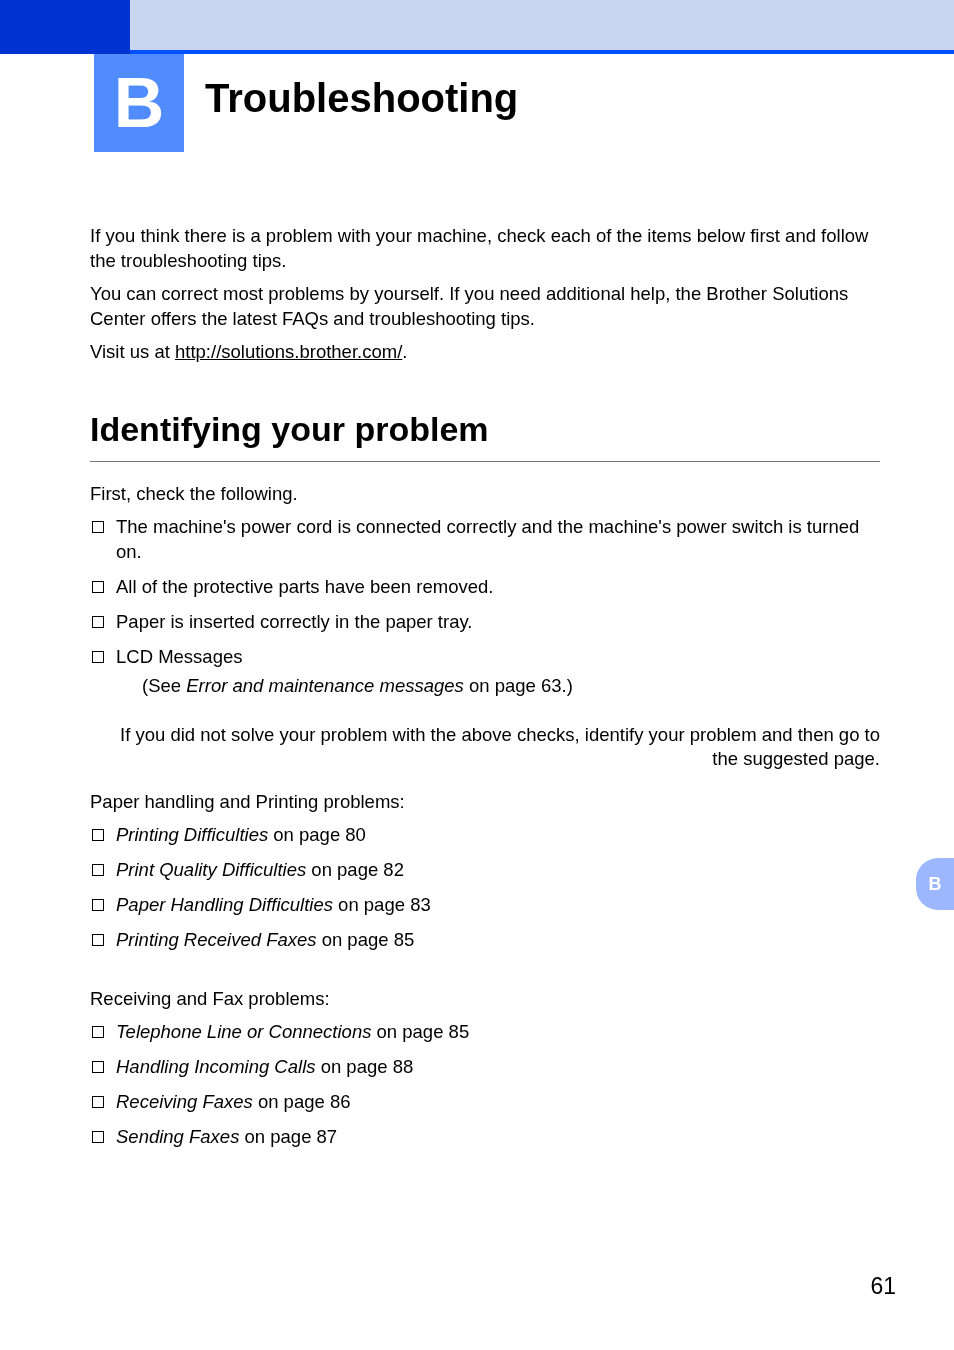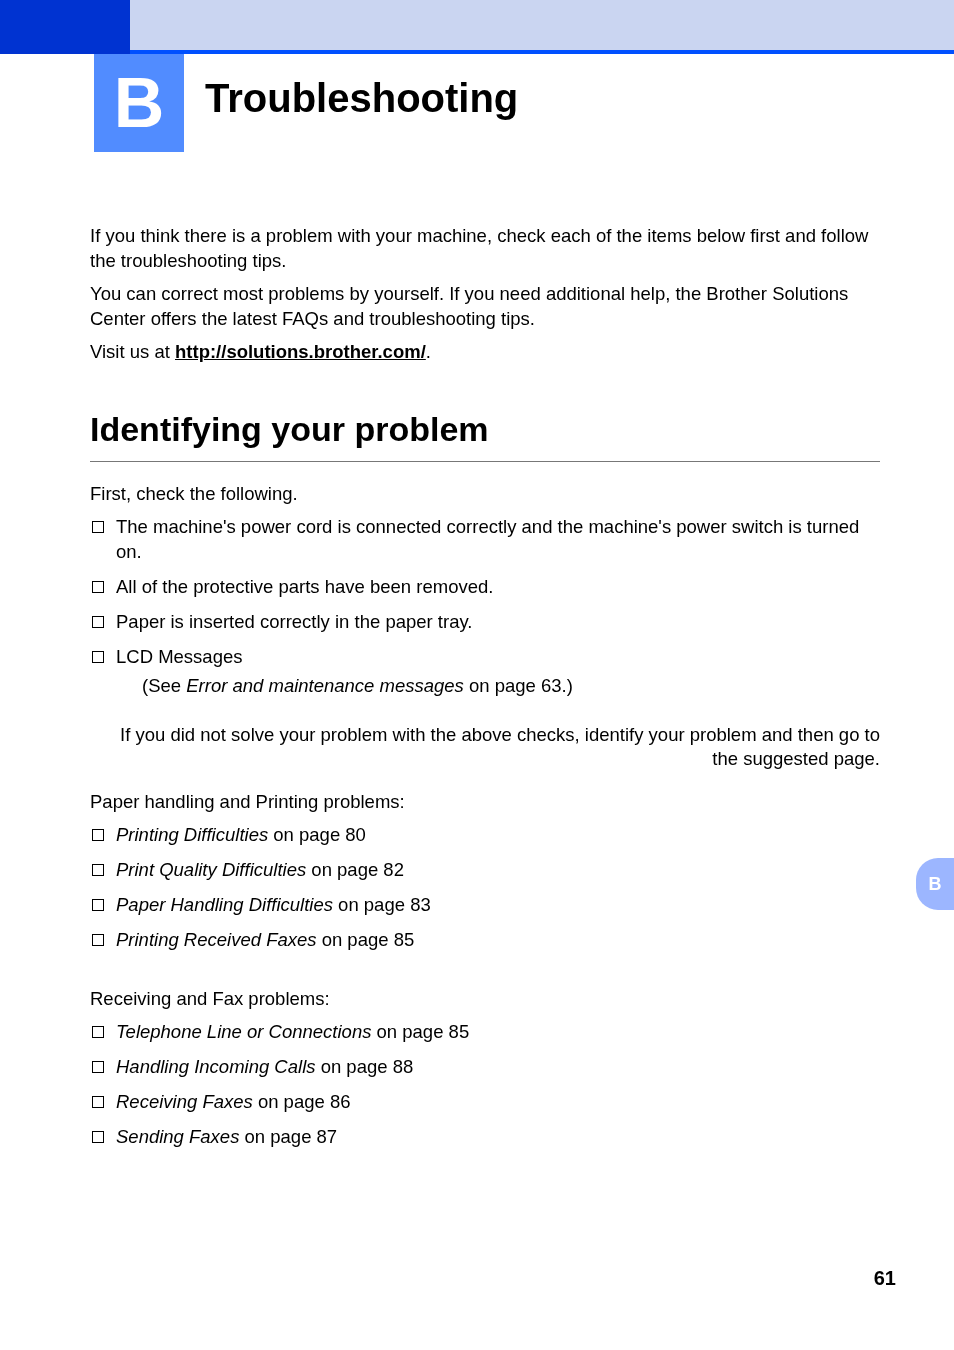--- a/index.html
+++ b/index.html
@@ -13,21 +13,21 @@
 
   
   .chapter-badge { position: absolute; left: 94px; top: 54px; width: 90px; height: 98px; background: #518cff; display: flex; align-items: center; justify-content: center; }
   .chapter-letter { color: #fff; font-weight: bold; font-size: 70px; font-family: Arial, sans-serif; }
 
   .chapter-title { position: absolute; left: 205px; top: 76px; font-size: 40px; font-weight: bold; font-family: Arial, sans-serif; }
 
   
   .body { position: absolute; left: 90px; top: 224px; width: 790px; font-size: 18.5px; line-height: 1.35; }
   .body p { margin-bottom: 8px; }
-  .link { text-decoration: underline; font-weight: bold; }
+  .link { text-decoration: underline; }
 
   .section-title { font-size: 34px; font-weight: bold; margin-top: 42px; margin-bottom: 22px; font-family: Arial, sans-serif; }
   .section-rule { border: none; border-top: 1px solid #777; margin-bottom: 20px; margin-top: -14px; }
 
   .intro2 { margin-bottom: 16px; }
 
   ul.checklist, ul.reflist { list-style: none; padding-left: 22px; }
   ul.checklist li, ul.reflist li { position: relative; margin-bottom: 10px; padding-left: 4px; }
   ul.checklist li::before, ul.reflist li::before {
     content: ""; position: absolute; left: -20px; top: 6px;
@@ -37,21 +37,21 @@
 
   .para-after { margin-top: 24px; margin-bottom: 34px; text-align: right; }
   .subhead { margin-top: 18px; margin-bottom: 12px; }
 
   .italic { font-style: italic; }
 
   
   .side-tab { position: absolute; right: 0; top: 858px; width: 38px; height: 52px; background: #9cb6ff; border-radius: 22px 0 0 22px; display: flex; align-items: center; justify-content: center; color: #fff; font-weight: bold; font-size: 18px; }
 
   
-  .page-number { position: absolute; right: 58px; bottom: 60px; font-weight: bold; font-size: 20px; }
+  .page-number { position: absolute; right: 58px; bottom: 50px; font-weight: normal; font-size: 23px; }
   .footer-bar { position: absolute; right: 0; bottom: 44px; width: 44px; height: 36px; background: #cad5f1; z-index: -1; }
 </style>
 </head>
 <body>
 
 <div class="page">
   <div class="topband-light"></div>
   <div class="topband-blue"></div>
   <div class="topband-darkleft"></div>
 

